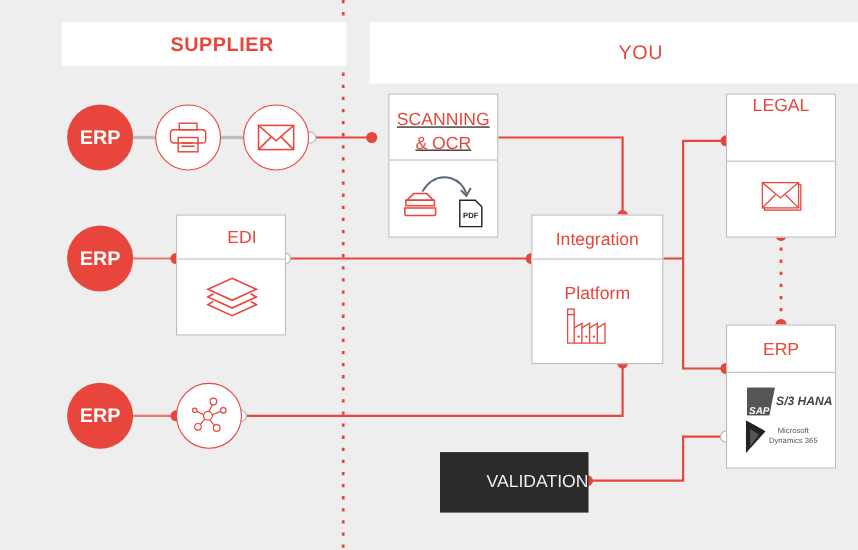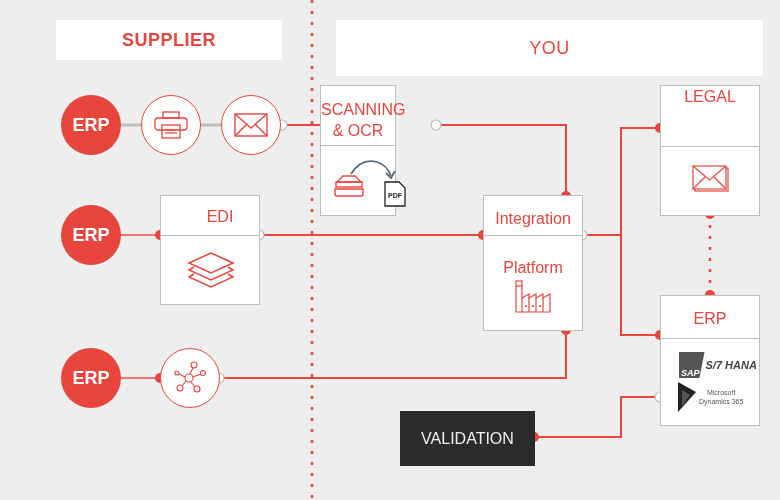--- a/index.html
+++ b/index.html
@@ -1,20 +1,20 @@
 <!DOCTYPE html>
 <html><head>
 <meta charset="utf-8">
 <style>
   html, body { margin:0; padding:0; }
   body { width:780px; height:500px; background:#eeeeee; position:relative; overflow:hidden;
          font-family:"Liberation Sans", sans-serif; }
   svg#diagram { position:absolute; left:0; top:0; }
   .hdr { position:absolute; background:#fff; color:#e8453c; font-weight:bold; font-size:18px;
-         display:flex; align-items:center; justify-content:center; letter-spacing:0.5px; }
+         display:flex; align-items:center; justify-content:center; letter-spacing:0.5px;padding-left:33px; }
   .box { position:absolute; background:#fff; border:1px solid #bdbdbd; box-sizing:border-box; }
   .box .title { color:#e8453c; font-size:16px; text-align:center; line-height:21px; }
   .box .sep { position:absolute; left:0; right:0; height:1px; background:#bdbdbd; }
   .circ { position:absolute; border-radius:50%; box-sizing:border-box; display:flex; align-items:center; justify-content:center; }
   .erp { background:#e8453c; color:#fff; font-weight:bold; font-size:18px; }
   .icirc { background:#fff; border:1.5px solid #e8453c; }
   .val { position:absolute; background:#2b2b2b; color:#eeeeee; font-size:16px; text-align:center; line-height:22px;
          display:flex; flex-direction:column; align-items:center; justify-content:center; }
   .ms  { position:absolute; font-size:7px; color:#555; line-height:9px; text-align:center; }
 </style>
@@ -129,38 +129,38 @@
       <circle cx="5" cy="13" r="2"></circle>
         <line x1="13" y1="17" x2="7" y2="14"></line>
       <circle cx="8" cy="28" r="3"></circle>
         <line x1="14" y1="21" x2="10" y2="26"></line>
       <circle cx="25" cy="29" r="3"></circle>
         <line x1="19" y1="22" x2="23" y2="27"></line>
     </g>
   </svg>
 </div>
 
-<div class="box" style="left:320px;top:85px;width:76px;height:131px;">
+<div class="box" style="left:353px;top:85px;width:100px;height:131px;text-decoration:underline;">
   <div class="title" style="margin-top:13px;">SCANNING</div>
   <div class="title">&amp; OCR</div>
   <div class="sep" style="top:59px;"></div>
   <svg style="position:absolute;left:12px;top:70px;" width="78" height="52" viewBox="0 0 78 52">
     <g fill="none" stroke="#e8453c" stroke-width="1.4">
       <path d="M4,26 L10,20 L22,20 L28,26 Z"></path>
       <rect x="3" y="26" width="26" height="5"></rect>
       <path d="M2,33 L30,33 L30,38 Q30,40 28,40 L4,40 Q2,40 2,38 Z"></path>
     </g>
     <path d="M18,18 Q28,2 44,6 Q54,9 58,20" fill="none" stroke="#5b6b7c" stroke-width="1.8"></path>
     <polyline points="53,17 58,22 62,15" fill="none" stroke="#5b6b7c" stroke-width="1.8"></polyline>
     <path d="M52,26 L66,26 L72,32 L72,50 L52,50 Z" fill="#fff" stroke="#222" stroke-width="1.3"></path>
     <text x="62" y="42" font-size="7" font-weight="bold" fill="#222" text-anchor="middle" font-family="Liberation Sans, sans-serif">PDF</text>
   </svg>
 </div>
 
-<div class="box" style="left:483px;top:195px;width:100px;height:136px;">
+<div class="box" style="left:483px;top:195px;width:120px;height:136px;">
   <div class="title" style="margin-top:12px;">Integration</div>
   <div class="sep" style="top:39px;"></div>
   <div class="title" style="margin-top:28px;">Platform</div>
   <svg style="position:absolute;left:31px;top:84px;" width="36" height="34" viewBox="0 0 36 34">
     <g fill="none" stroke="#e8453c" stroke-width="1.2">
       <rect x="1" y="1" width="6" height="5"></rect>
       <polyline points="1,6 1,32 35,32 35,14 28,18 28,14 21,18 21,14 14,18 14,14 7,18 7,6"></polyline>
       <line x1="7" y1="18" x2="7" y2="32"></line>
         <line x1="14" y1="18" x2="14" y2="32"></line>
         <line x1="21" y1="18" x2="21" y2="32"></line>
@@ -184,27 +184,27 @@
         <line x1="34" y1="24" x2="22" y2="12"></line>
     </g>
   </svg>
 </div>
 
 <div class="box" style="left:660px;top:295px;width:100px;height:131px;">
   <div class="title" style="margin-top:12px;">ERP</div>
   <div class="sep" style="top:42px;"></div>
   <div style="position:absolute;left:18px;top:56px;display:flex;align-items:center;">
     <span style="background:#555;color:#fff;font-weight:bold;font-style:italic;font-size:9px;padding:16px 5px 0 2px;clip-path:polygon(0 0,100% 0,80% 100%,0 100%);">SAP</span>
-    <span style="font-weight:bold;font-style:italic;font-size:11px;color:#444;margin-left:1px;">S/7 HANA</span>
+    <span style="font-weight:bold;font-style:italic;font-size:11px;color:#444;margin-left:1px;">S/3 HANA</span>
   </div>
   <svg style="position:absolute;left:17px;top:86px;" width="18" height="30" viewBox="0 0 18 30">
     <polygon points="0,0 18,10 0,30" fill="#222"></polygon>
     <polygon points="4,8 12,13 4,24" fill="#555"></polygon>
   </svg>
   <div class="ms" style="left:38px;top:92px;">
     <div>Microsoft</div>
     <div>Dynamics 365</div>
   </div>
 </div>
 
-<div class="val" style="left:400px;top:411px;width:135px;height:55px;">
+<div class="val" style="left:400px;top:411px;width:135px;height:55px;align-items:flex-end;">
   <div>VALIDATION</div>
 </div>
 
 </body></html>

